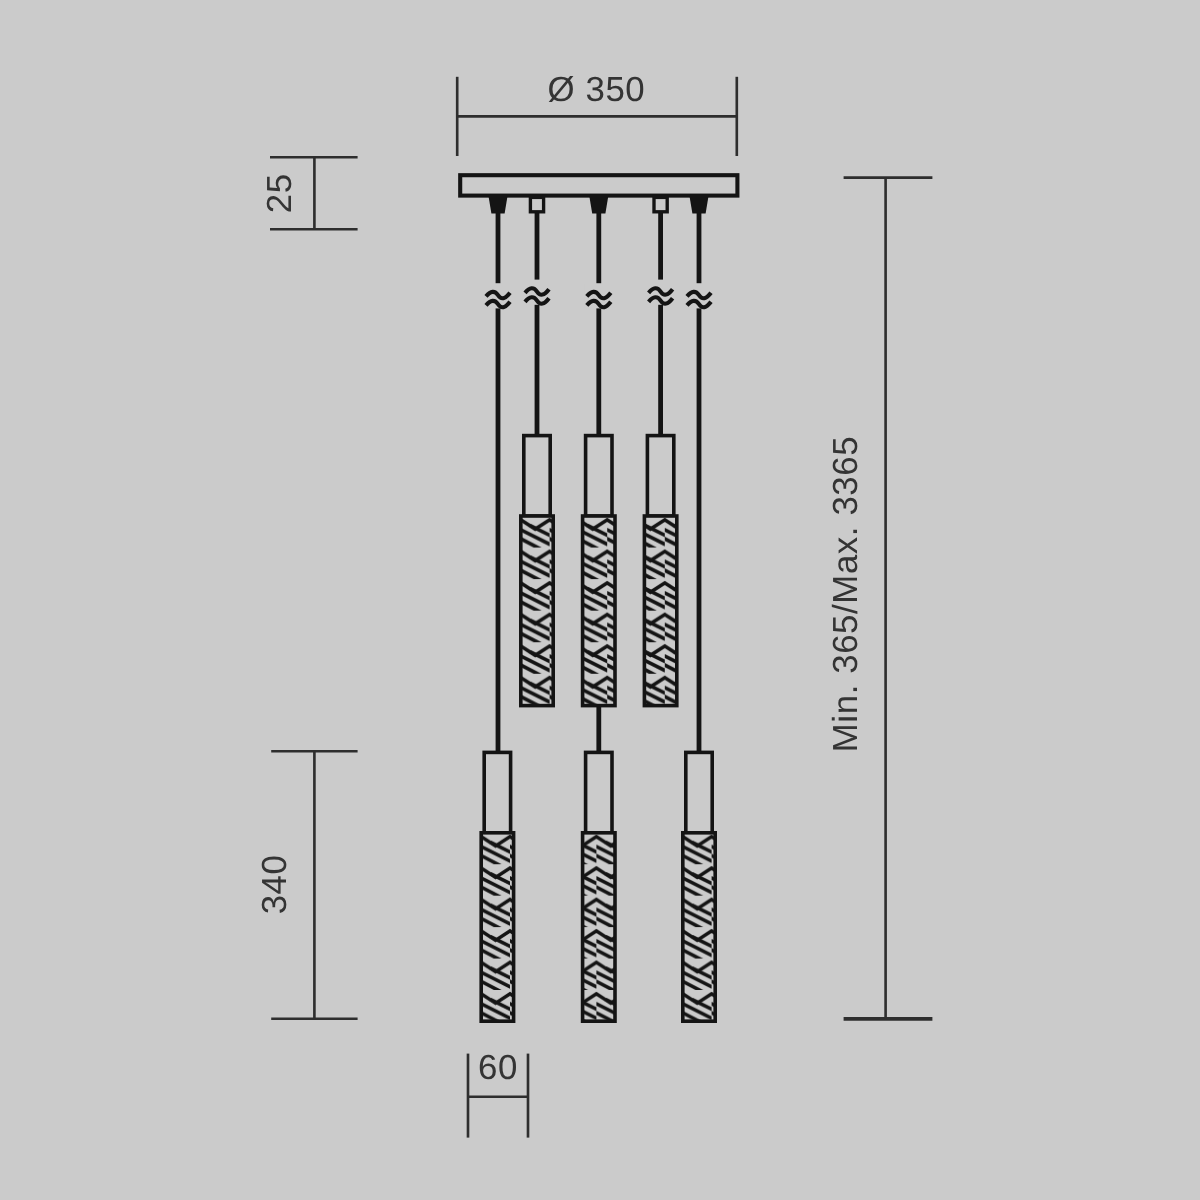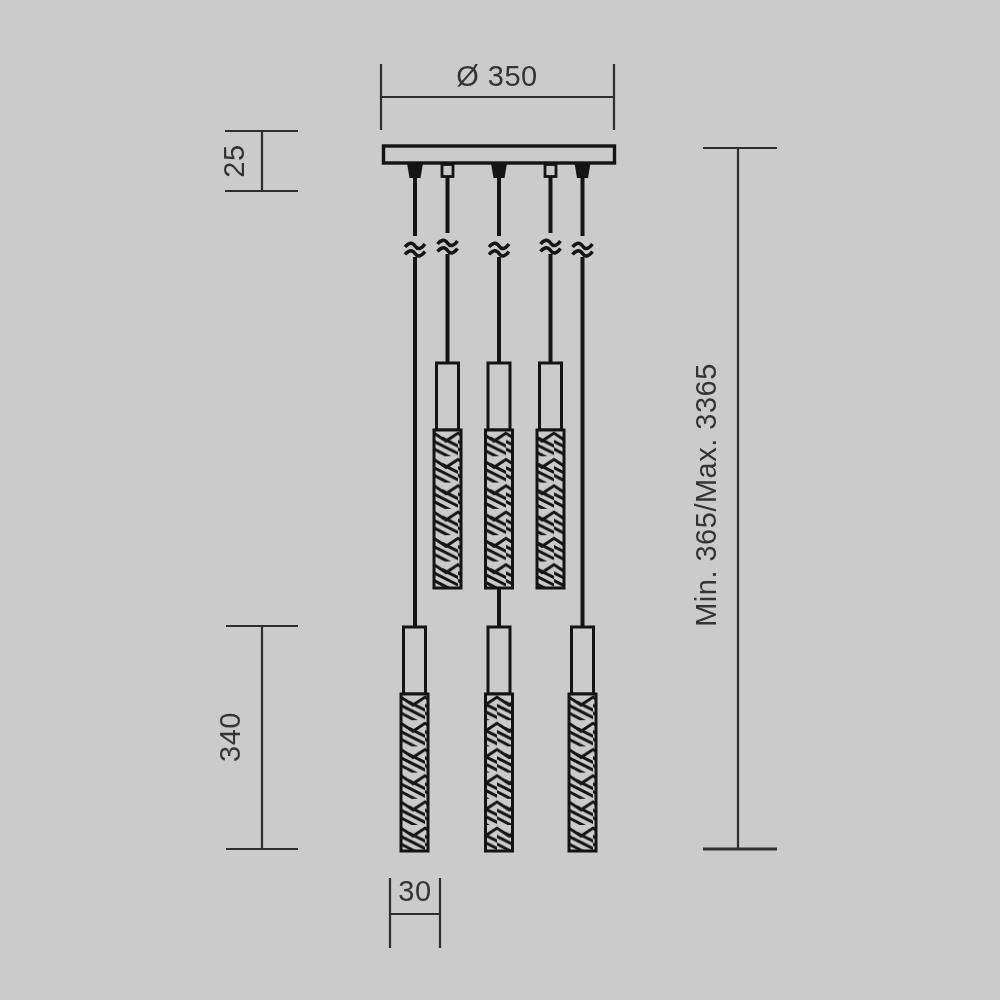--- a/index.html
+++ b/index.html
@@ -175,15 +175,15 @@
   </svg>
 
   <div class="dim-label" style="left:497px; top:76px;">Ø 350</div>
 
   <div class="dim-label vert" style="left:234px; top:161px;">25</div>
 
   <div class="dim-label vert" style="left:230px; top:737px;">340</div>
 
   <div class="dim-label vert" style="left:706px; top:495px;">Min. 365/Max. 3365</div>
 
-  <div class="dim-label" style="left:415px; top:891px;">30</div>
+  <div class="dim-label" style="left:415px; top:891px;">60</div>
 
 </div>
 
 </body></html>

